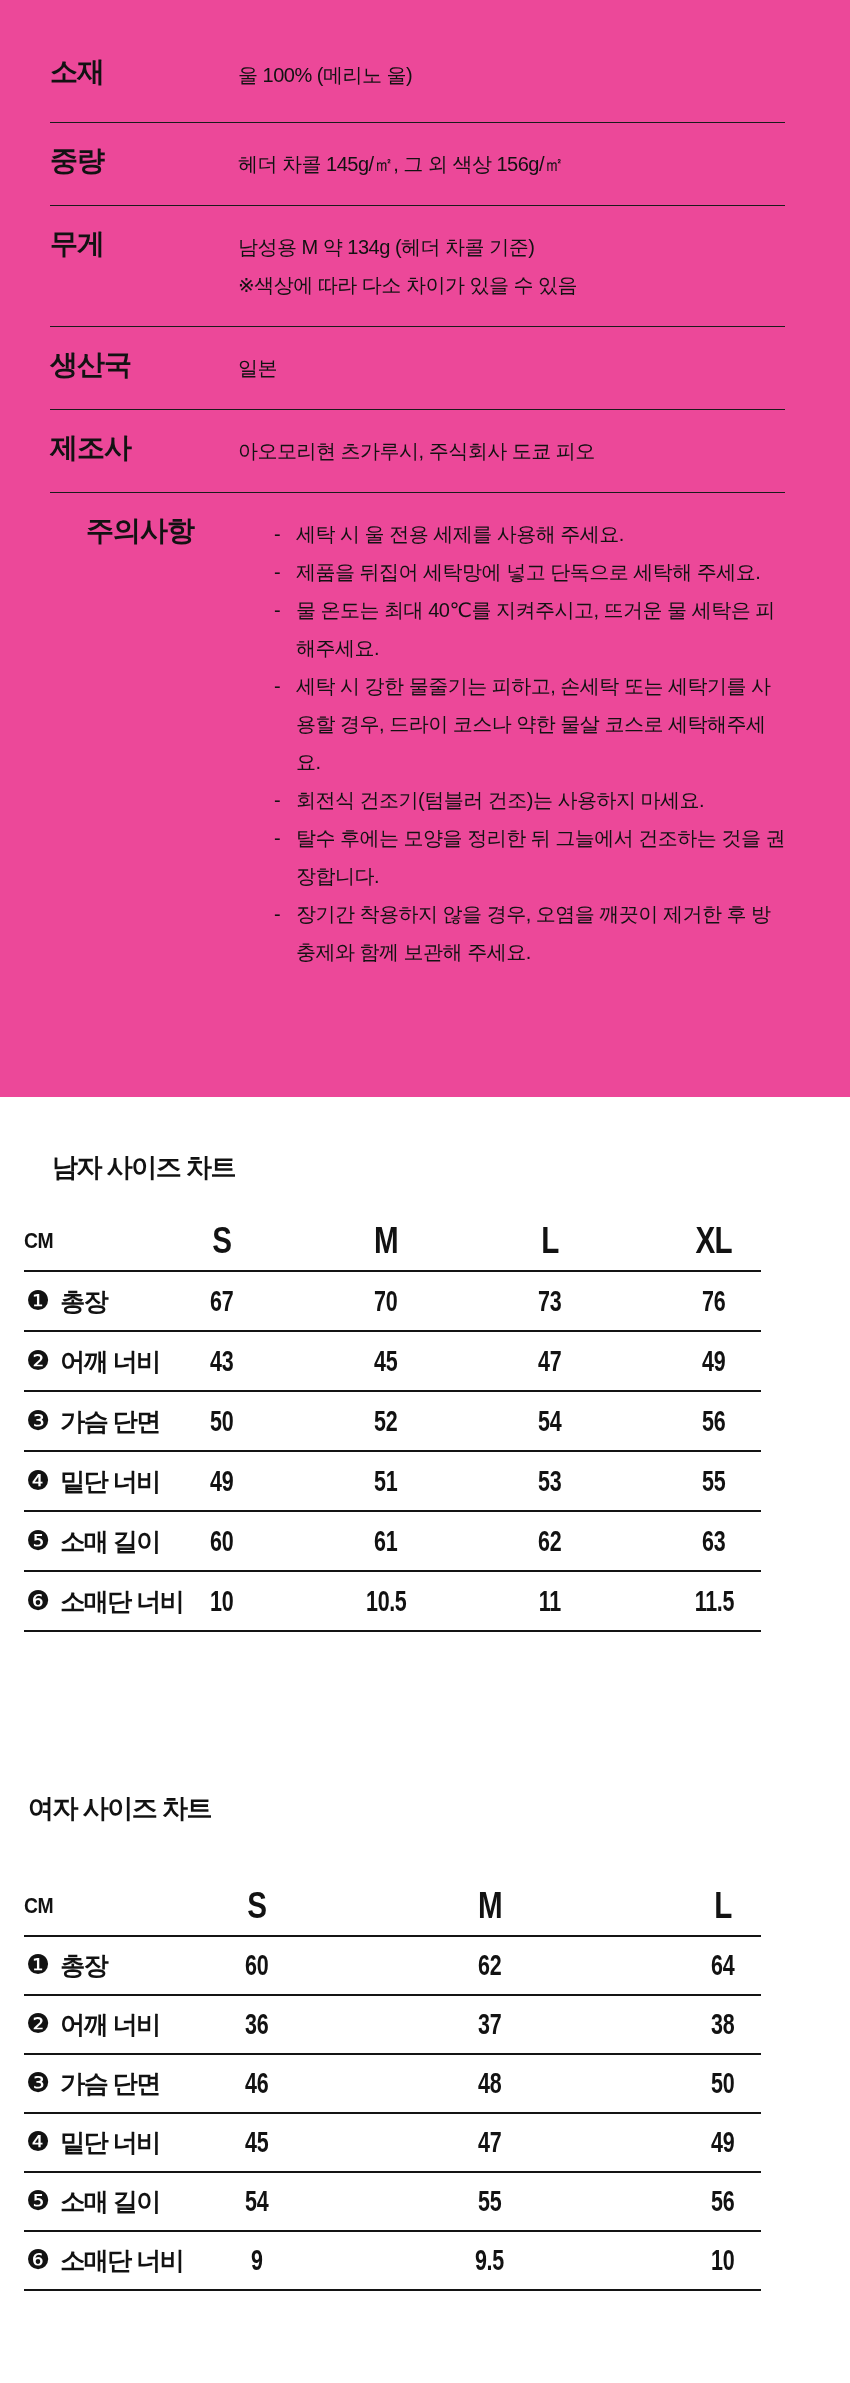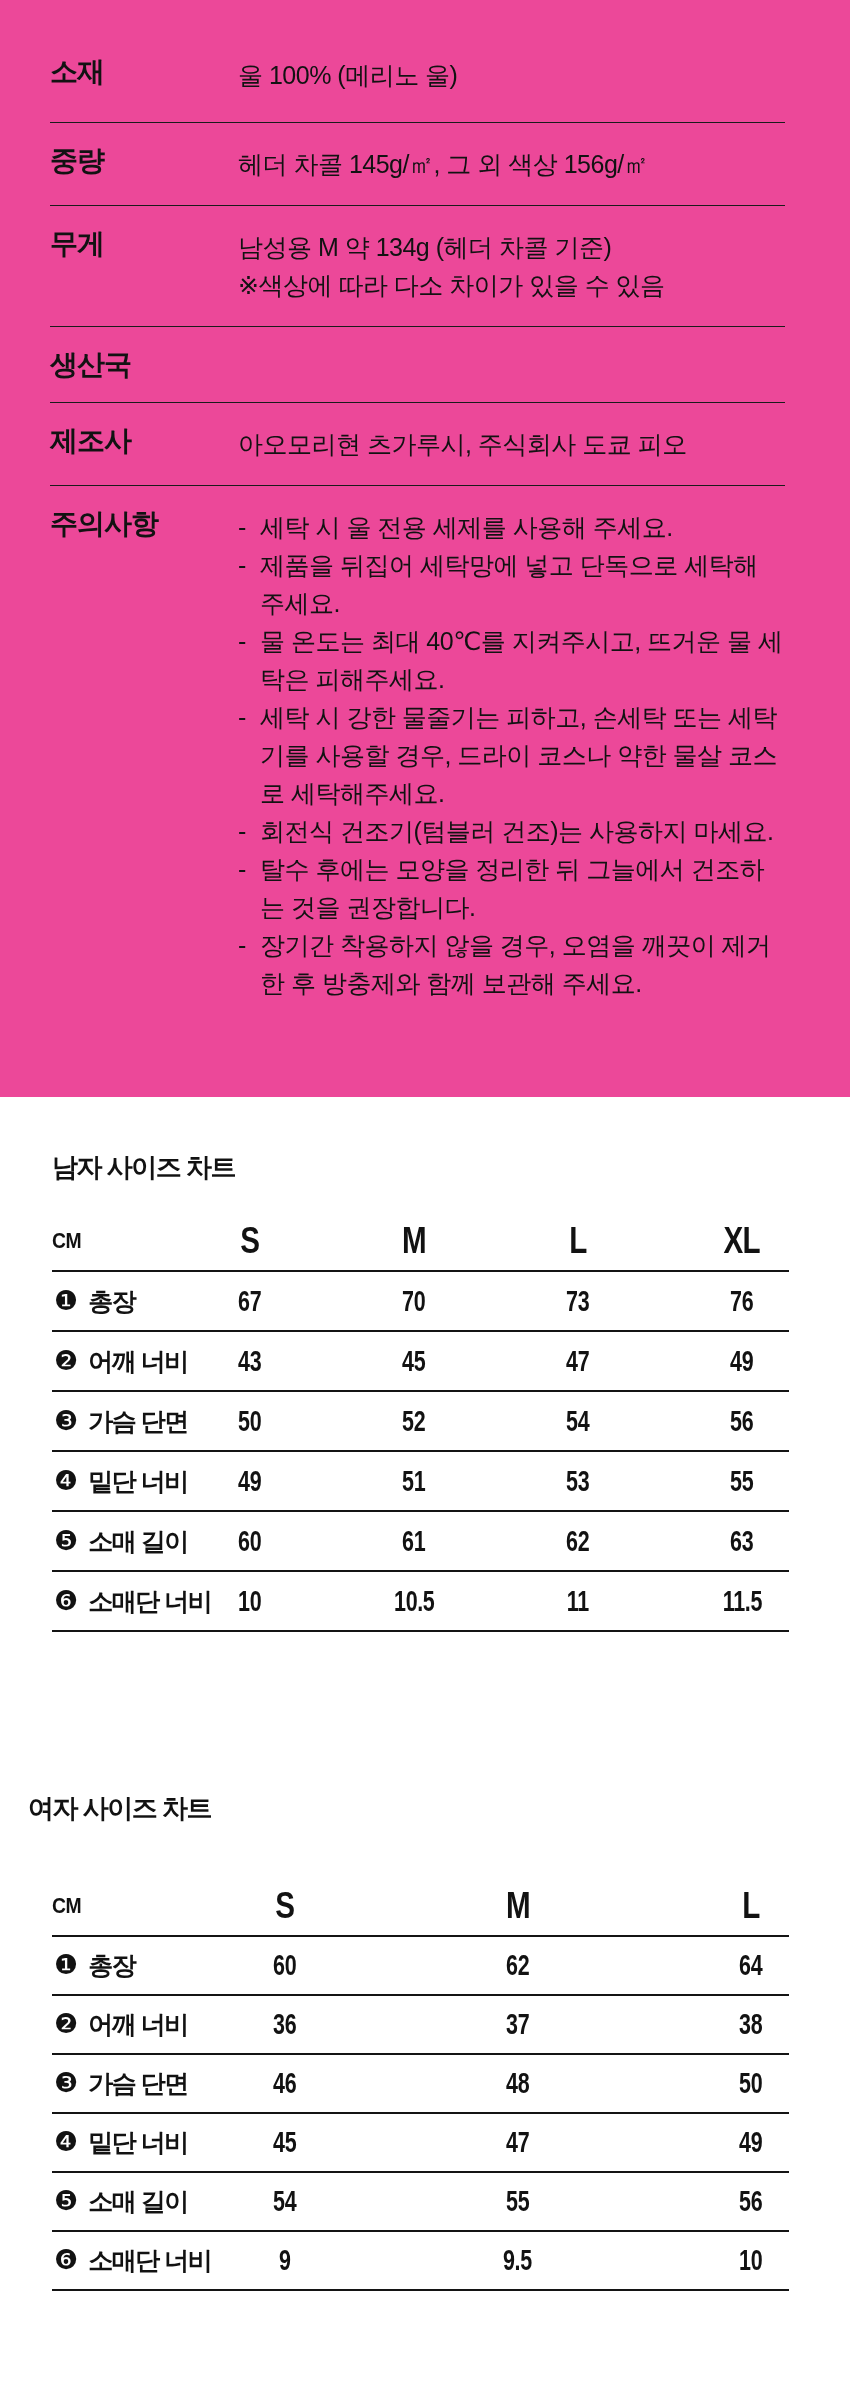--- a/index.html
+++ b/index.html
@@ -4,35 +4,35 @@
 <style>
   html,body{margin:0;padding:0;background:#ffffff;}
   body{width:850px;font-family:"Liberation Sans","DejaVu Sans",sans-serif;color:#121212;}
   .page{width:850px;height:2383px;overflow:hidden;background:#ffffff;}
 
   
   .spec-section{background:#ec4899;height:1097px;box-sizing:border-box;
     padding:56px 65px 0 50px;overflow:hidden;}
   .spec-row{display:flex;border-bottom:1.5px solid #1b1b1b;padding:22px 0;}
   .spec-row.first{padding-top:0;padding-bottom:28px;}
-  .spec-row.last{border-bottom:none;}
+  .spec-row.last{border-bottom:none;margin-left:36px;}
   .spec-label{flex:0 0 188px;font-weight:bold;font-size:28px;letter-spacing:-1px;
     line-height:31px;}
-  .spec-value{flex:1;font-size:25px;line-height:38px;letter-spacing:-0.5px;padding-top:0;}
+  .spec-value{flex:1;font-size:20px;line-height:38px;letter-spacing:-0.5px;padding-top:0;}
   .spec-value .vline{display:block;}
   .care-list{display:block;}
   .care-item{display:flex;}
   .care-dash{flex:0 0 22px;}
   .care-text{flex:1;}
 
   
   .chart-title{margin:52px 0 0 52px;font-size:26px;font-weight:bold;
     letter-spacing:-1.5px;line-height:37px;}
   .chart-title.women{margin-top:158px;margin-left:28px;}
-  .size-table{margin-left:52px;width:737px;}
+  .size-table{margin-left:24px;width:737px;}
   .size-table.men{margin-top:26px;}
   .size-table.women{margin-top:50px;}
   .srow{width:737px;border-bottom:2px solid #141414;display:grid;align-items:center;}
   .men .srow{grid-template-columns:116px 164px 164px 164px 164px;height:58px;}
   .women .srow{grid-template-columns:116px 233px 233px 233px;height:58px;}
   .women .srow.data{height:57px;}
   .cell{text-align:center;}
   .cell.first{text-align:left;}
   .cunit{display:inline-block;font-weight:bold;font-size:22px;letter-spacing:-0.5px;
     transform:scaleX(.88);transform-origin:0 50%;}
@@ -64,20 +64,21 @@
     <div class="spec-row">
       <div class="spec-label">무게</div>
       <div class="spec-value">
         <span class="vline">남성용 M 약 134g (헤더 차콜 기준)</span>
         <span class="vline">※색상에 따라 다소 차이가 있을 수 있음</span>
       </div>
     </div>
 
     <div class="spec-row">
       <div class="spec-label">생산국</div>
+      <div class="spec-value">일본</div>
     </div>
 
     <div class="spec-row">
       <div class="spec-label">제조사</div>
       <div class="spec-value">
         <span class="vline">아오모리현 츠가루시, 주식회사 도쿄 피오</span>
       </div>
     </div>
 
     <div class="spec-row last">

